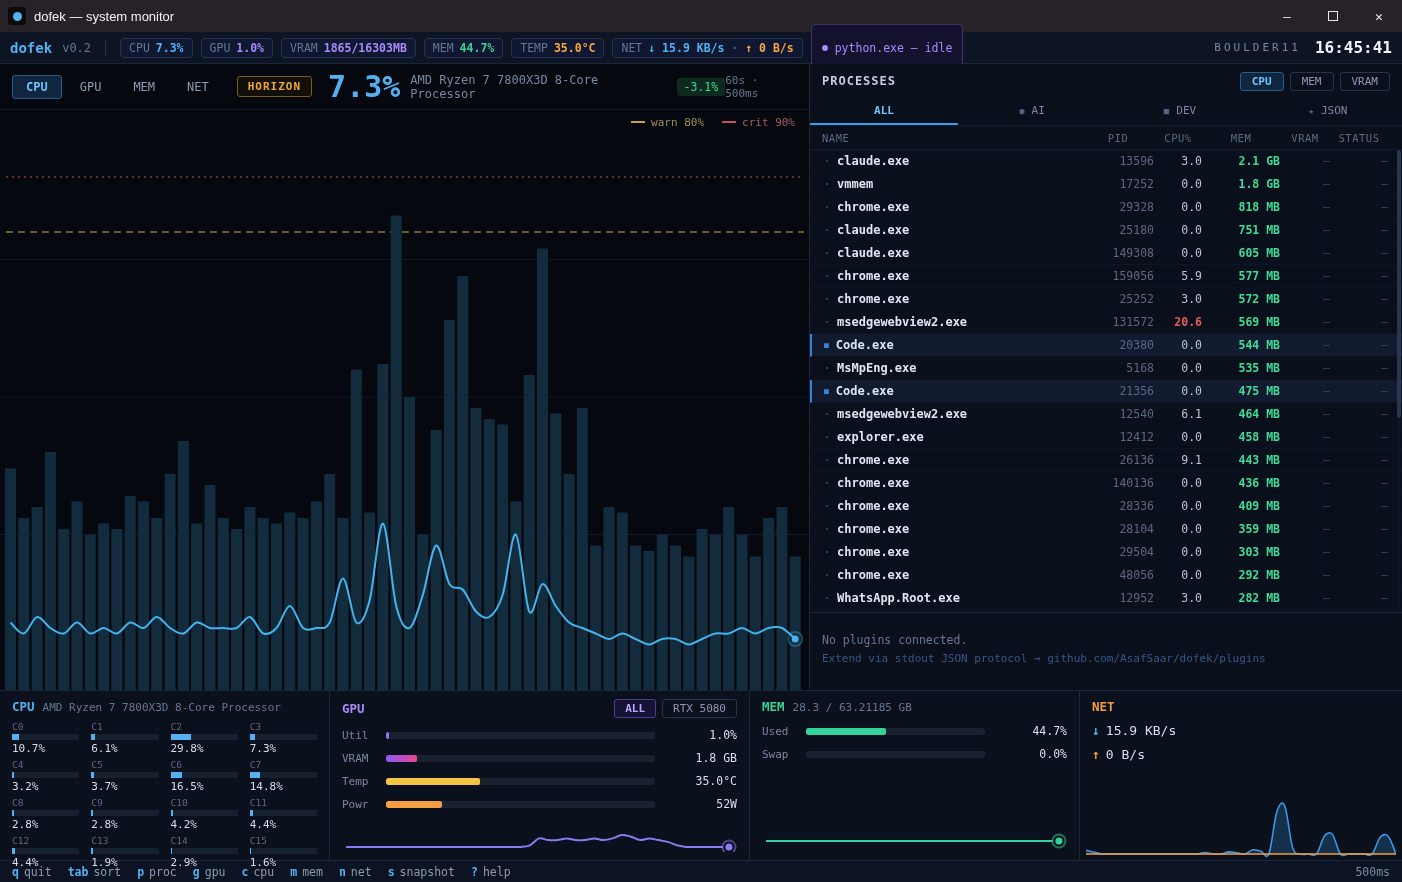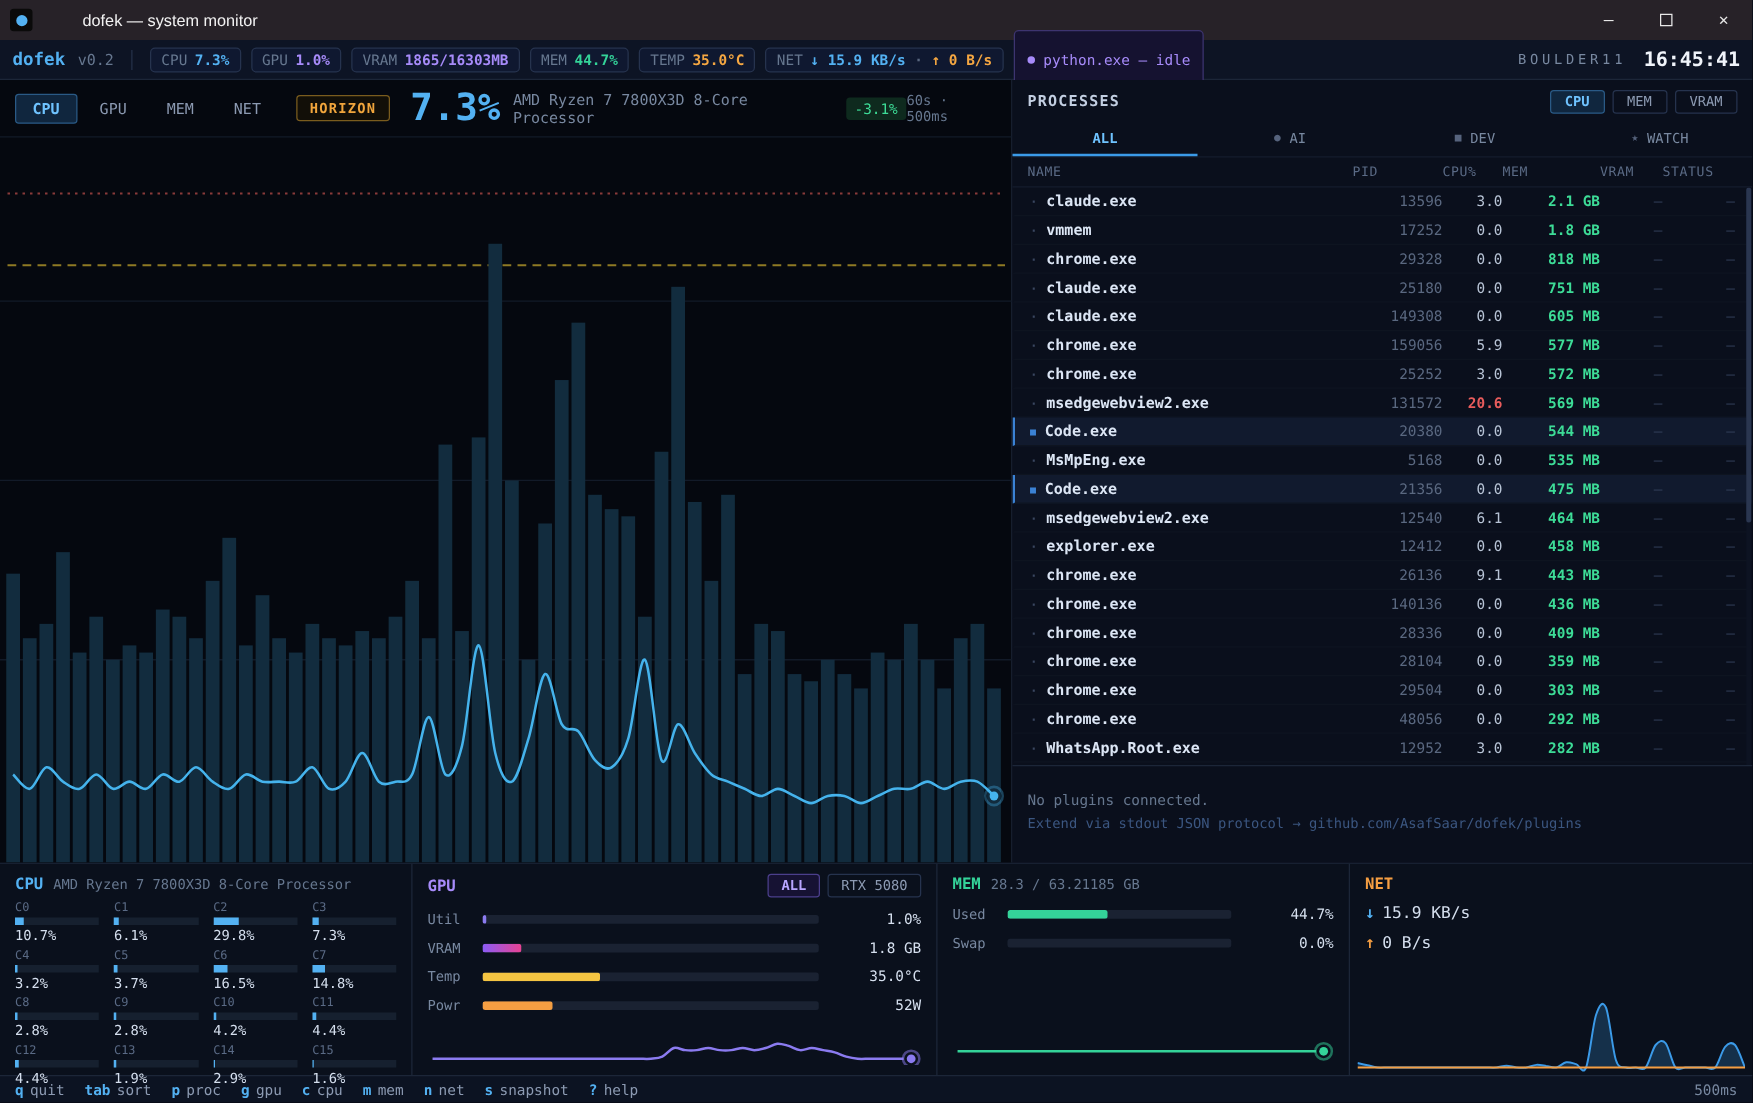--- a/index.html
+++ b/index.html
@@ -4,21 +4,21 @@
 <style>
   * { box-sizing: border-box; margin: 0; padding: 0; }
   html,body { width:1402px; height:882px; overflow:hidden; }
   body {
     background:#060a14;
     font-family:"DejaVu Sans Mono", monospace;
     color:#c3cfe2;
     font-size:12px;
   }
   
-  .titlebar { height:32px; background:#272228; display:flex; align-items:center; padding-left:8px;gap:32px; }
+  .titlebar { height:32px; background:#272228; display:flex; align-items:center; padding-left:8px; }
   .app-icon { width:18px; height:18px; background:#0a0a0a; border-radius:3px; display:flex; align-items:center; justify-content:center; margin-right:8px; }
   .app-icon i { display:block; width:9px; height:9px; border-radius:50%; background:#53b1f2; }
   .titlebar .title { color:#f2f2f2; font-family:"Liberation Sans", sans-serif; font-size:13px; }
   .win-controls { margin-left:auto; display:flex; height:100%; }
   .win-btn { width:46px; height:100%; display:flex; align-items:center; justify-content:center; color:#e8e8e8; font-size:13px; cursor:default; }
   .max-glyph { display:block; width:10px; height:10px; border:1.5px solid #e8e8e8; }
 
   
   .topbar { height:32px; background:#0d1424; border-bottom:1px solid #1c2638; display:flex; align-items:center; padding:0 10px; gap:8px; }
   .brand { color:#53b1f2; font-weight:bold; font-size:14px; }
@@ -57,21 +57,21 @@
   .proc-header { height:34px; display:flex; align-items:center; padding:0 12px; }
   .proc-title { color:#c3cfe2; font-weight:bold; font-size:12px; letter-spacing:1px; }
   .sort-btns { margin-left:auto; display:flex; gap:6px; }
   .sort-btn { border:1px solid #26334e; color:#8c9ab2; padding:2px 11px; border-radius:3px; font-size:11px; cursor:default; }
   .sort-btn.active { color:#6fc3ff; border-color:#2a5a86; background:#10263e; font-weight:bold; }
   .proc-tabs { height:28px; display:flex; border-bottom:1px solid #141c2c; }
   .ptab { flex:1; display:flex; align-items:center; justify-content:center; gap:7px; font-size:11px; color:#7888a0; border-bottom:2px solid transparent; cursor:default; }
   .ptab .picon { font-size:9px; color:#56637d; }
   .ptab.active { color:#6fc3ff; font-weight:bold; border-bottom-color:#3b9ae8; }
   .proc-cols { height:24px; display:grid; grid-template-columns:minmax(0,1fr) 72px 48px 78px 50px 58px; align-items:center; padding:0 14px 0 12px; color:#5a6a85; font-size:10.5px; letter-spacing:0.5px; border-bottom:1px solid #141c2c; }
-  .proc-cols span { text-align:left; }
+  .proc-cols span { text-align:center; }
   .proc-cols span:first-child { text-align:left; }
   .proc-rows { flex:1; overflow:hidden; position:relative; }
   .prow { height:23px; display:grid; grid-template-columns:minmax(0,1fr) 72px 48px 78px 50px 58px; align-items:center; padding:0 14px 0 12px; border-bottom:1px solid #0e1420; border-left:2px solid transparent; }
   .prow.dev { background:#111a2e; border-left-color:#3b82d4; }
   .pname { color:#dce6f5; font-weight:bold; font-size:12px; white-space:nowrap; overflow:hidden; }
   .pname .mark { color:#3a4760; font-size:10px; margin-right:7px; }
   .prow.dev .pname .mark { color:#3b82d4; font-size:8px; vertical-align:1px; }
   .pcell { text-align:right; font-size:11.5px; }
   .c-pid { color:#5a6880; }
   .c-cpu { color:#b8c4d6; }
@@ -182,20 +182,30 @@
           <span class="ctab">GPU</span>
           <span class="ctab">MEM</span>
           <span class="ctab">NET</span>
         </div>
       <span class="horizon-btn">HORIZON</span>
       <span class="big-value">7.3%</span>
       <span class="chart-sub">AMD Ryzen 7 7800X3D 8-Core Processor</span>
       <span class="delta-badge">-3.1%</span>
       <span class="range-label">60s · 500ms</span>
     </div>
+    <div class="chart-legend" id="chart-legend">
+        <span class="leg-item">
+          <span class="leg-dash" style="background: rgb(201, 162, 39);"></span>
+          <span style="color: rgb(156, 143, 85);">warn 80%</span>
+        </span>
+        <span class="leg-item">
+          <span class="leg-dash" style="background: rgb(192, 85, 85);"></span>
+          <span style="color: rgb(156, 96, 96);">crit 90%</span>
+        </span>
+      </div>
     <svg id="main-chart" viewBox="0 0 810 556" preserveAspectRatio="none">
         <line x1="0" x2="810" y1="400.5" y2="400.5" stroke="#121a28" stroke-width="1"></line>
         <line x1="0" x2="810" y1="263" y2="263" stroke="#121a28" stroke-width="1"></line>
         <line x1="0" x2="810" y1="125.5" y2="125.5" stroke="#121a28" stroke-width="1"></line>
         <line x1="6" x2="804" y1="98" y2="98" stroke="#8f7a24" stroke-width="1.6" stroke-dasharray="7 5"></line>
         <line x1="6" x2="804" y1="43" y2="43" stroke="#8a3a3a" stroke-width="1.6" stroke-dasharray="2 4"></line>
         <rect x="5.0" y="334.5" width="11" height="221.5" fill="#122c3e"></rect>
         <rect x="18.3" y="384.0" width="11" height="172.0" fill="#122c3e"></rect>
         <rect x="31.6" y="373.0" width="11" height="183.0" fill="#122c3e"></rect>
         <rect x="44.9" y="318.0" width="11" height="238.0" fill="#122c3e"></rect>
@@ -277,21 +287,21 @@
         <span class="ptab">
           <span class="picon">●</span>
           <span>AI</span>
         </span>
         <span class="ptab">
           <span class="picon">■</span>
           <span>DEV</span>
         </span>
         <span class="ptab">
           <span class="picon">★</span>
-          <span>WATCH</span>
+          <span>JSON</span>
         </span>
       </div>
     <div class="proc-cols" id="proc-cols">
         <span>NAME</span>
         <span>PID</span>
         <span>CPU%</span>
         <span>MEM</span>
         <span>VRAM</span>
         <span>STATUS</span>
       </div>

